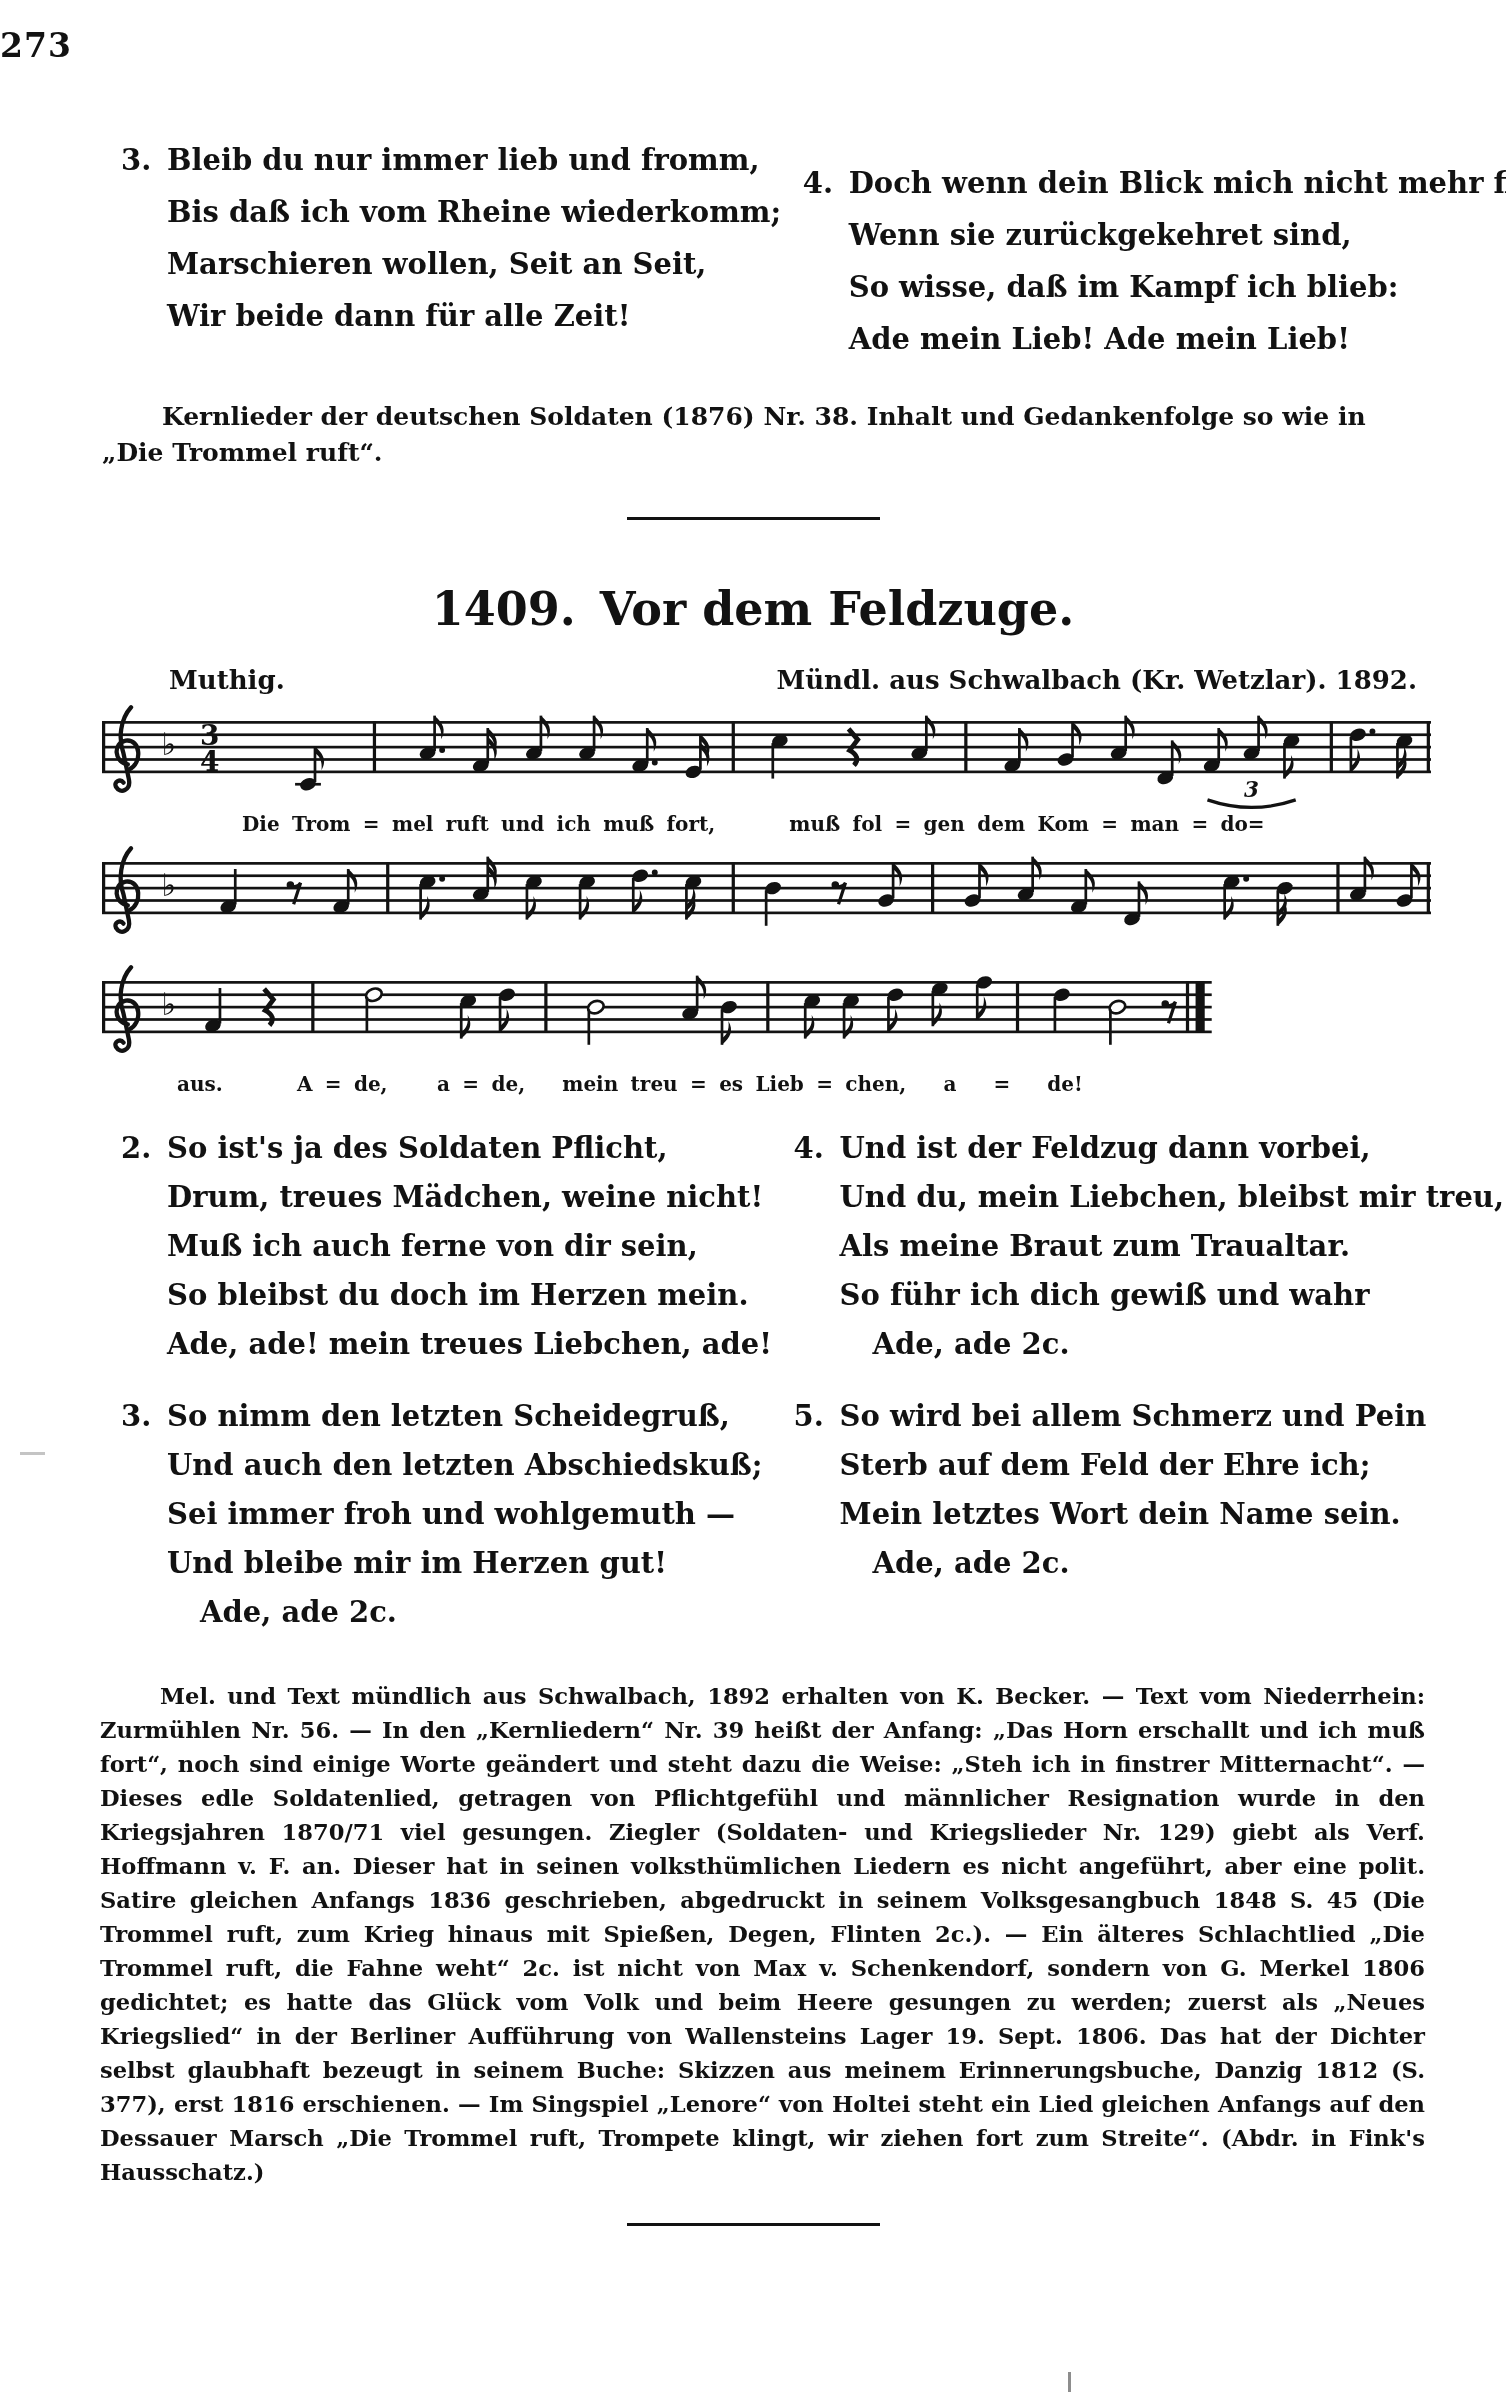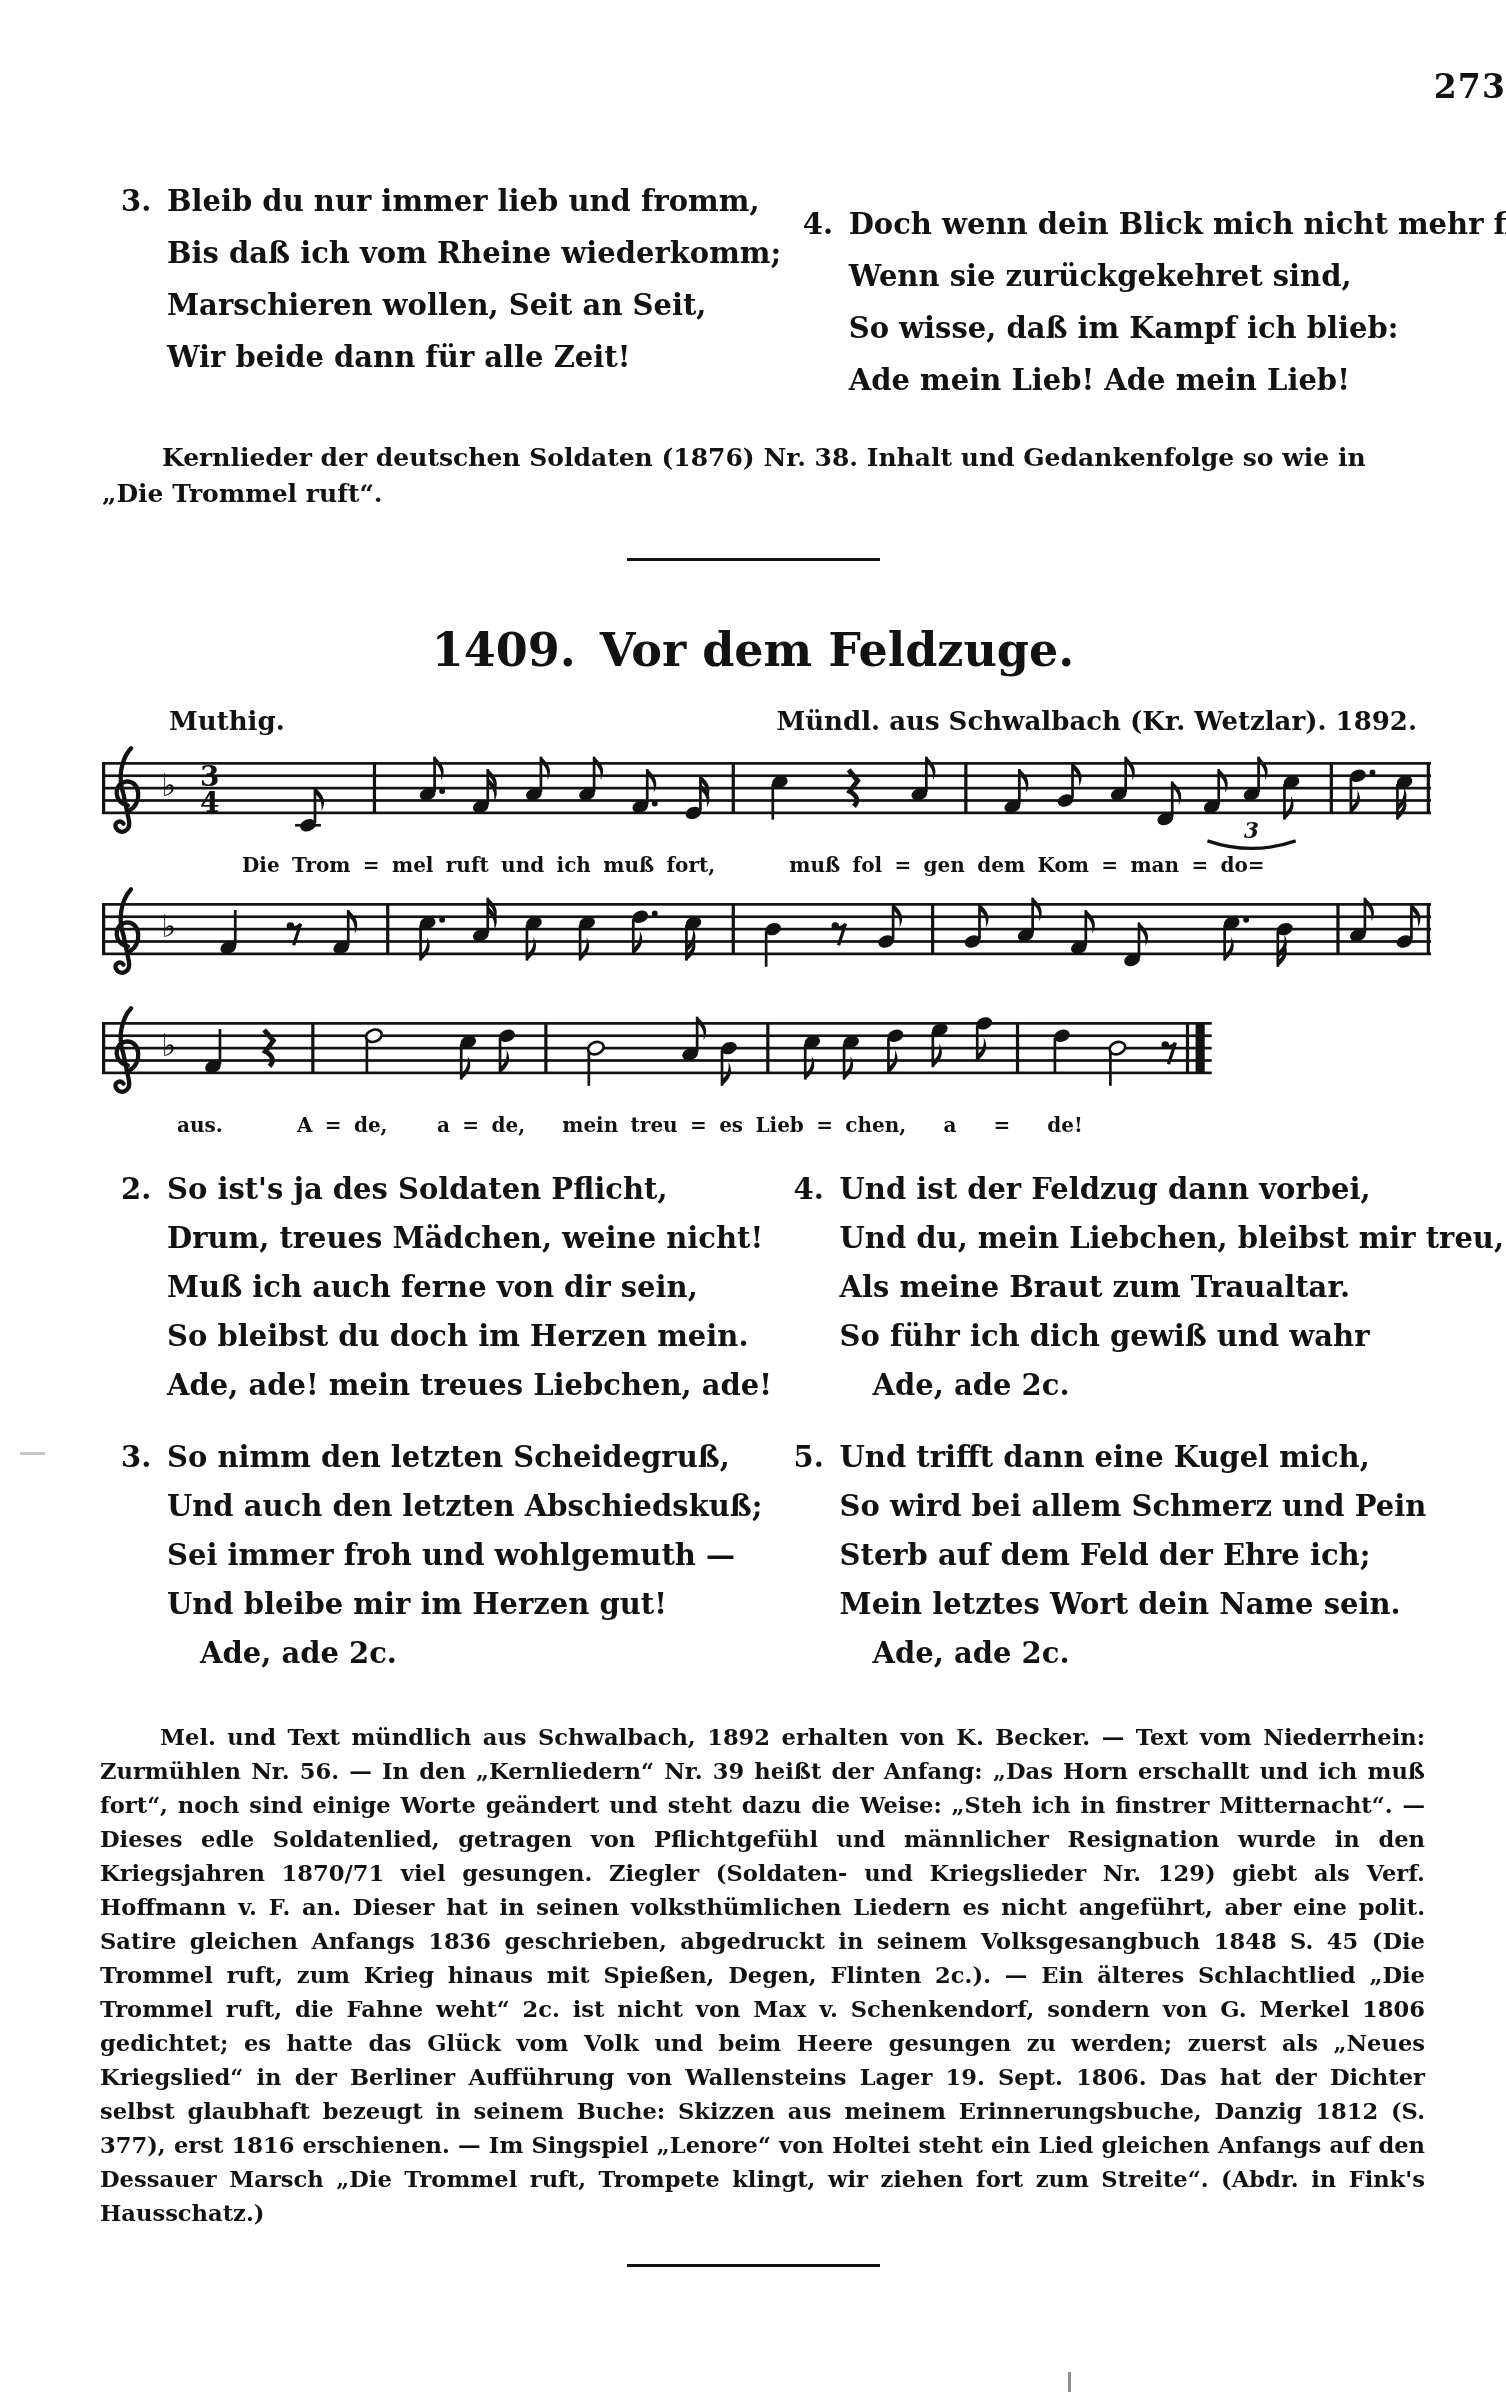--- a/index.html
+++ b/index.html
@@ -1,21 +1,21 @@
 <!DOCTYPE html>
 <html style="font-size:8.6px"><head>
 <meta charset="utf-8">
 <style>
   html,body{margin:0;padding:0;}
   body{
     width:1506px;height:2401px;background:#ffffff;color:#121212;
     font-family:"DejaVu Serif", serif;overflow:hidden;position:relative;
   }
   .pagenum{
-    text-align:right;font-size:33px;font-weight:bold;padding-top:67px;letter-spacing:1.1px;
+    text-align:left;font-size:33px;font-weight:bold;padding-top:26px;letter-spacing:1.1px;
   }
   .two-col{
     display:grid;grid-template-columns:1fr 1fr;column-gap:21.5px;
     padding:0 81px 0 121px;margin-top:69px;
   }
   .verses-main{margin-top:28px;}
   .verse{position:relative;padding-left:46px;font-size:29px;font-weight:bold;line-height:52px;}
   .verses-main .verse{line-height:49px;}
   .verse + .verse{margin-top:22.6px;}
   .vnum{position:absolute;left:0;top:0;}
@@ -333,21 +333,20 @@
     <div class="verse">
       <span class="vnum">4.</span>
       <div class="vline">Und ist der Feldzug dann vorbei,</div>
       <div class="vline">Und du, mein Liebchen, bleibst mir treu,</div>
       <div class="vline">Als meine Braut zum Traualtar.</div>
       <div class="vline">So führ ich dich gewiß und wahr</div>
       <div class="vline refrain">Ade, ade 2c.</div>
     </div>
     <div class="verse">
       <span class="vnum">5.</span>
-      <div class="vline">Und trifft dann eine Kugel mich,</div>
       <div class="vline">So wird bei allem Schmerz und Pein</div>
       <div class="vline">Sterb auf dem Feld der Ehre ich;</div>
       <div class="vline">Mein letztes Wort dein Name sein.</div>
       <div class="vline refrain">Ade, ade 2c.</div>
     </div>
   </div>
 </div>
 
 <p class="commentary">Mel. und Text mündlich aus Schwalbach, 1892 erhalten von K. Becker. — Text vom Niederrhein: Zurmühlen Nr. 56. — In den „Kernliedern“ Nr. 39 heißt der Anfang: „Das Horn erschallt und ich muß fort“, noch sind einige Worte geändert und steht dazu die Weise: „Steh ich in finstrer Mitternacht“. — Dieses edle Soldatenlied, getragen von Pflichtgefühl und männlicher Resignation wurde in den Kriegsjahren 1870/71 viel gesungen.  Ziegler (Soldaten- und Kriegslieder Nr. 129) giebt als Verf. Hoffmann v. F. an.  Dieser hat in seinen volksthümlichen Liedern es nicht angeführt, aber eine polit. Satire gleichen Anfangs 1836 geschrieben, abgedruckt in seinem Volksgesangbuch 1848 S. 45 (Die Trommel ruft, zum Krieg hinaus mit Spießen, Degen, Flinten 2c.). — Ein älteres Schlachtlied „Die Trommel ruft, die Fahne weht“ 2c. ist nicht von Max v. Schenkendorf, sondern von G. Merkel 1806 gedichtet; es hatte das Glück vom Volk und beim Heere gesungen zu werden; zuerst als „Neues Kriegslied“ in der Berliner Aufführung von Wallensteins Lager 19. Sept. 1806.  Das hat der Dichter selbst glaubhaft bezeugt in seinem Buche: Skizzen aus meinem Erinnerungsbuche, Danzig 1812 (S. 377), erst 1816 erschienen. — Im Singspiel „Lenore“ von Holtei steht ein Lied gleichen Anfangs auf den Dessauer Marsch „Die Trommel ruft, Trompete klingt, wir ziehen fort zum Streite“.  (Abdr. in Fink's Hausschatz.)</p>
 

